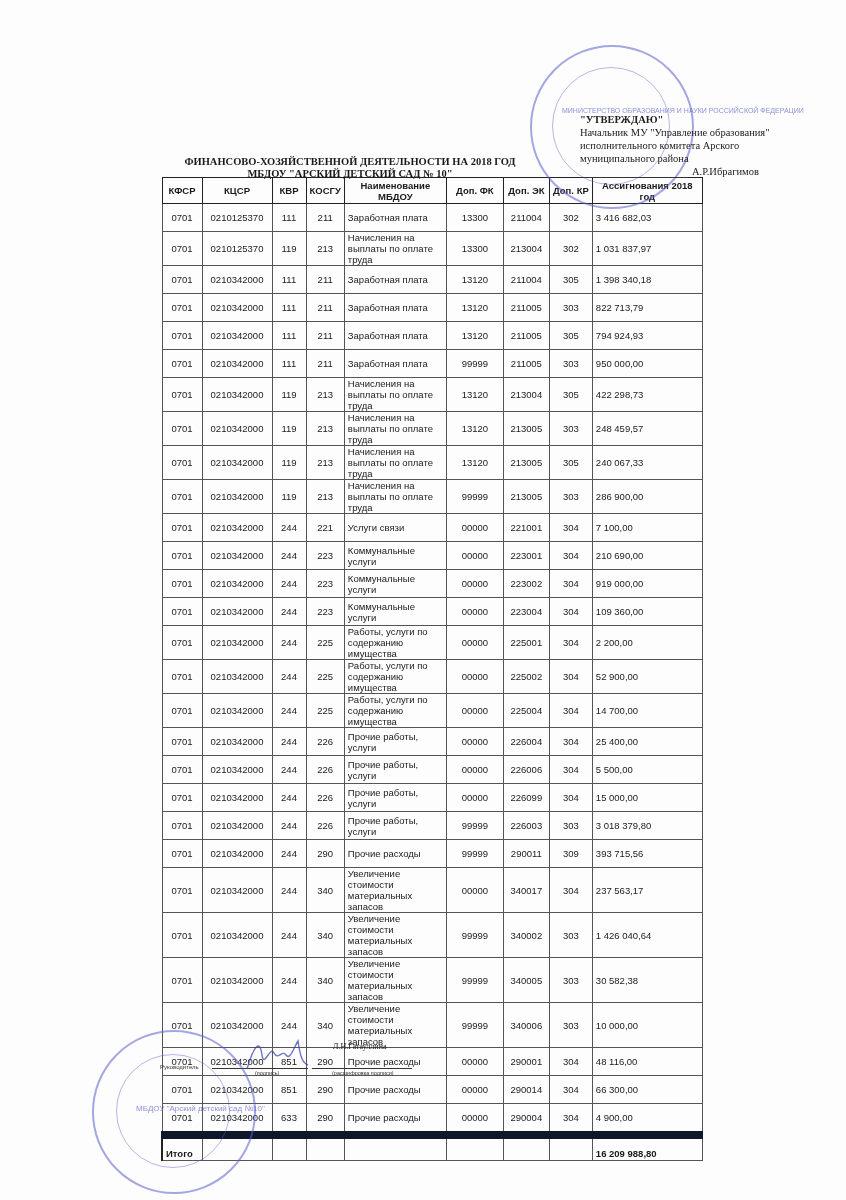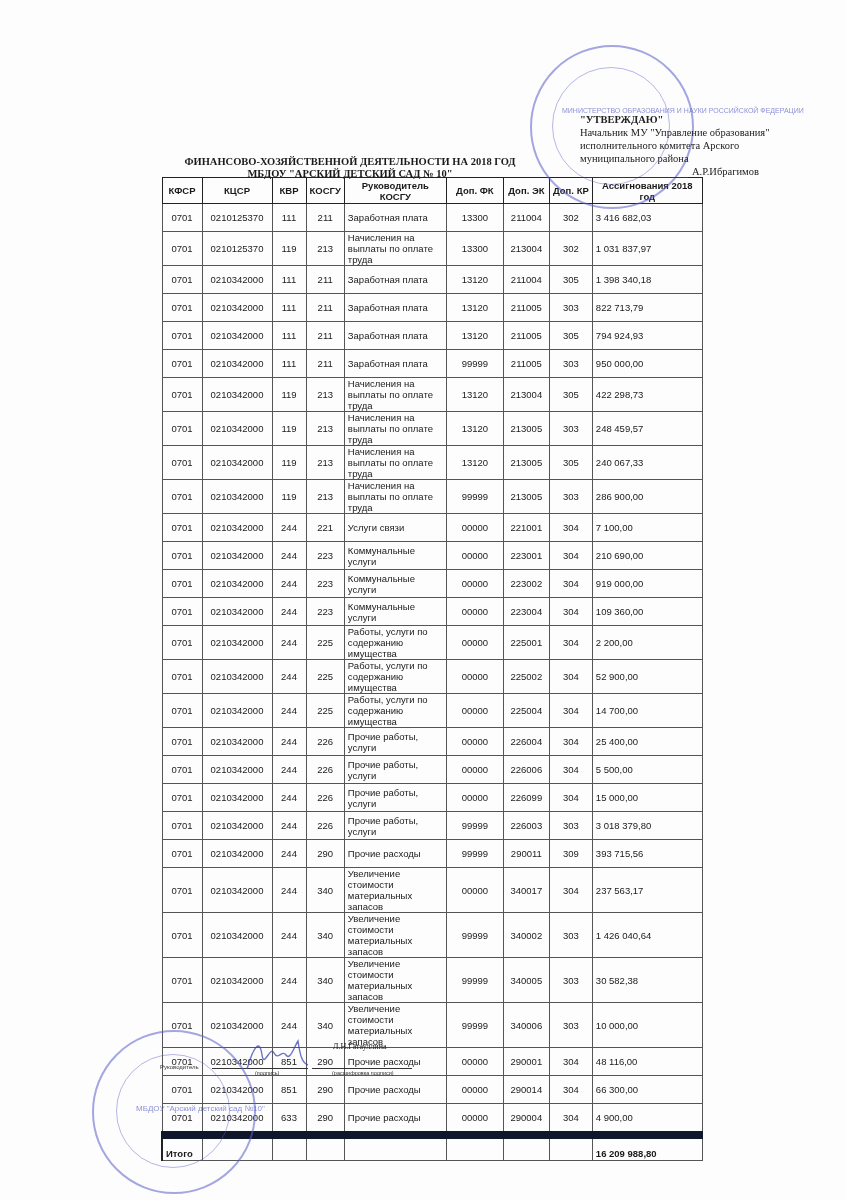--- a/index.html
+++ b/index.html
@@ -83,21 +83,21 @@
         <col class="c7">
         <col class="c8">
         <col class="c9">
     </colgroup>
     <thead>
       <tr>
         <th>КФСР</th>
         <th>КЦСР</th>
         <th>КВР</th>
         <th>КОСГУ</th>
-        <th>Руководитель КОСГУ</th>
+        <th>Наименование МБДОУ</th>
         <th>Доп. ФК</th>
         <th>Доп. ЭК</th>
         <th>Доп. КР</th>
         <th>Ассигнования 2018 год</th>
       </tr>
     </thead>
     <tbody id="plan-body">
         <tr>
           <td>0701</td>
           <td>0210125370</td>

